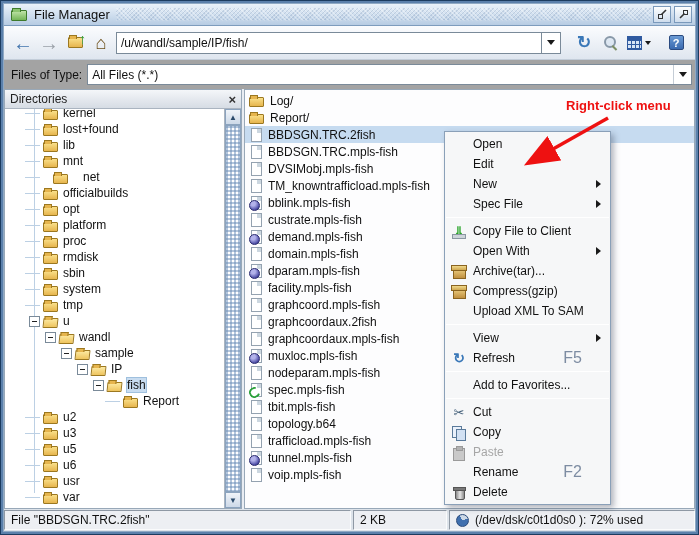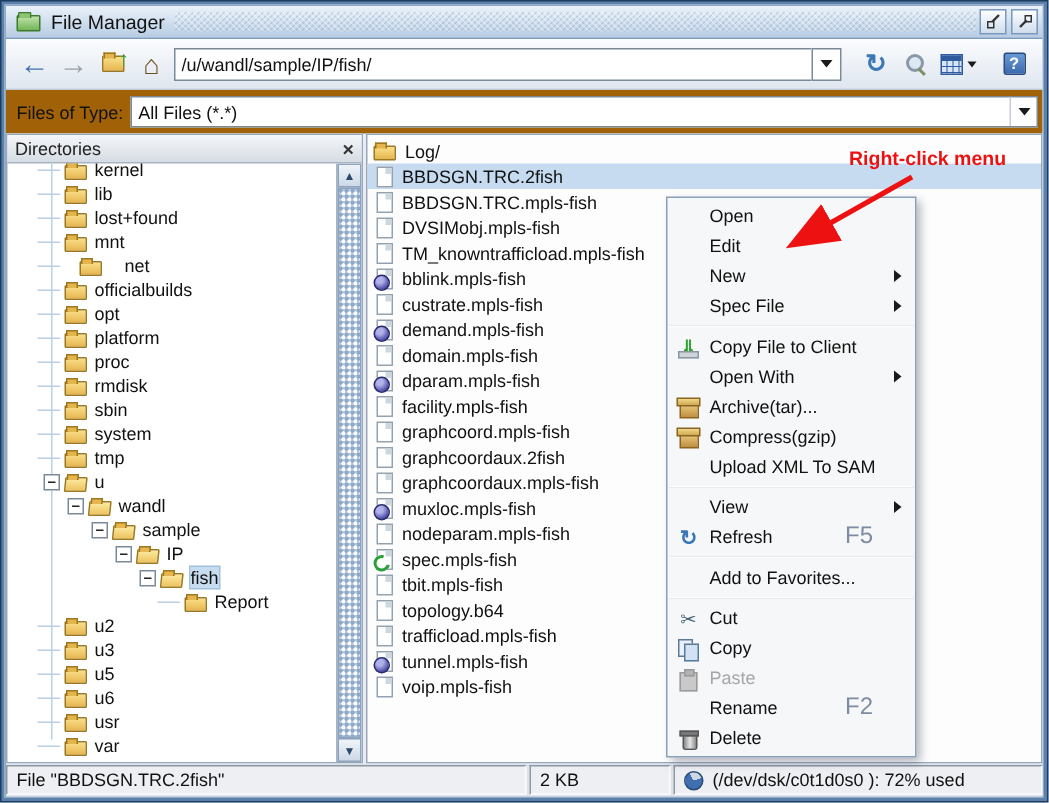--- a/index.html
+++ b/index.html
@@ -37,21 +37,21 @@
   .i-search{width:15px;height:15px;position:relative;}
   .i-search::before{content:"";position:absolute;left:1px;top:1px;width:8px;height:8px;border:2px solid #8898a8;border-radius:50%;background:rgba(205,222,238,.5);}
   .i-search::after{content:"";position:absolute;left:10px;top:10px;width:6px;height:2px;background:#7d8f66;transform:rotate(45deg);transform-origin:0 0;}
   .i-grid{width:15px;height:14px;border:1px solid #2f5aa0;background-color:#d7e5f6;
     background-image:linear-gradient(#2f5aa0 1px,transparent 1px),linear-gradient(90deg,#2f5aa0 1px,transparent 1px);
     background-size:4px 4px;background-position:-1px 3px,3px 0;}
   .i-grid::before{content:"";display:block;height:3px;background:#2f5aa0;}
   .i-help{width:15px;height:15px;border-radius:2px;background:linear-gradient(#6a9ad4,#3a6ab0);border:1px solid #2a4a80;color:#fff;font-weight:bold;font-size:11px;display:flex;align-items:center;justify-content:center;}
 
   
-  .filterbar{position:absolute;left:0;top:56px;right:0;height:29px;display:flex;align-items:center;padding:0 3px 0 7px;font-size:12px;color:#111;background:#a16207;}
+  .filterbar{position:absolute;left:0;top:56px;right:0;height:29px;display:flex;align-items:center;padding:0 3px 0 7px;font-size:12px;color:#111;background:#a3a3a3;}
   .combo{flex:1;height:21px;margin-left:5px;background:#fff;border:1px solid #7a8a99;display:flex;align-items:center;font-size:12px;}
   .combo-text{flex:1;padding-left:4px;}
   .combo-arrow{width:18px;height:100%;display:flex;align-items:center;justify-content:center;border-left:1px solid #c5cdd6;}
 
   
   .dir-panel{position:absolute;left:0;top:85px;width:238px;bottom:22px;background:#fff;border:1px solid #98a8b8;display:flex;flex-direction:column;}
   .dir-header{height:19px;flex:none;background:linear-gradient(#f4f6f9,#d6dce4);border-bottom:1px solid #aab4c0;display:flex;align-items:center;padding:0 5px;font-size:12px;color:#222;}
   .dir-close{margin-left:auto;font-size:13px;font-weight:bold;color:#333;line-height:1;}
   .dir-body{position:relative;flex:1;overflow:hidden;}
   .tree{position:absolute;left:0;top:0;right:17px;bottom:0;overflow:hidden;}
@@ -200,26 +200,26 @@
         <div class="tree-inner" id="tree-inner">
           <div class="tree-guide"></div>
         <div class="tree-row" style="padding-left: 24px;">
                 <span class="t-stub"></span>
                 <span class="ic-folder"></span>
                 <span class="t-label">kernel</span>
               </div>
               <div class="tree-row" style="padding-left: 24px;">
                 <span class="t-stub"></span>
                 <span class="ic-folder"></span>
+                <span class="t-label">lost+found</span>
+              </div>
+              <div class="tree-row" style="padding-left: 24px;">
+                <span class="t-stub"></span>
+                <span class="ic-folder"></span>
                 <span class="t-label">lib</span>
-              </div>
-              <div class="tree-row" style="padding-left: 24px;">
-                <span class="t-stub"></span>
-                <span class="ic-folder"></span>
-                <span class="t-label">lost+found</span>
               </div>
               <div class="tree-row" style="padding-left: 24px;">
                 <span class="t-stub"></span>
                 <span class="ic-folder"></span>
                 <span class="t-label">mnt</span>
               </div>
               <div class="tree-row" style="padding-left: 24px; gap: 10px;">
                 <span class="t-stub"></span>
                 <span class="ic-folder"></span>
                 <span class="t-label">net</span>
@@ -338,20 +338,24 @@
     </div>
   </div>
 
   <div style="position:absolute;left:238px;top:85px;width:2px;bottom:22px;"></div>
 
   <div class="file-panel" id="file-panel">
         <div class="file-row">
           <span class="ic-folder"></span>
           <span class="f-label">Log/</span>
         </div>
+        <div class="file-row">
+          <span class="ic-folder"></span>
+          <span class="f-label">Report/</span>
+        </div>
         <div class="file-row selected">
           <span class="ic-page"></span>
           <span class="f-label">BBDSGN.TRC.2fish</span>
         </div>
         <div class="file-row">
           <span class="ic-page"></span>
           <span class="f-label">BBDSGN.TRC.mpls-fish</span>
         </div>
         <div class="file-row">
           <span class="ic-page"></span>

